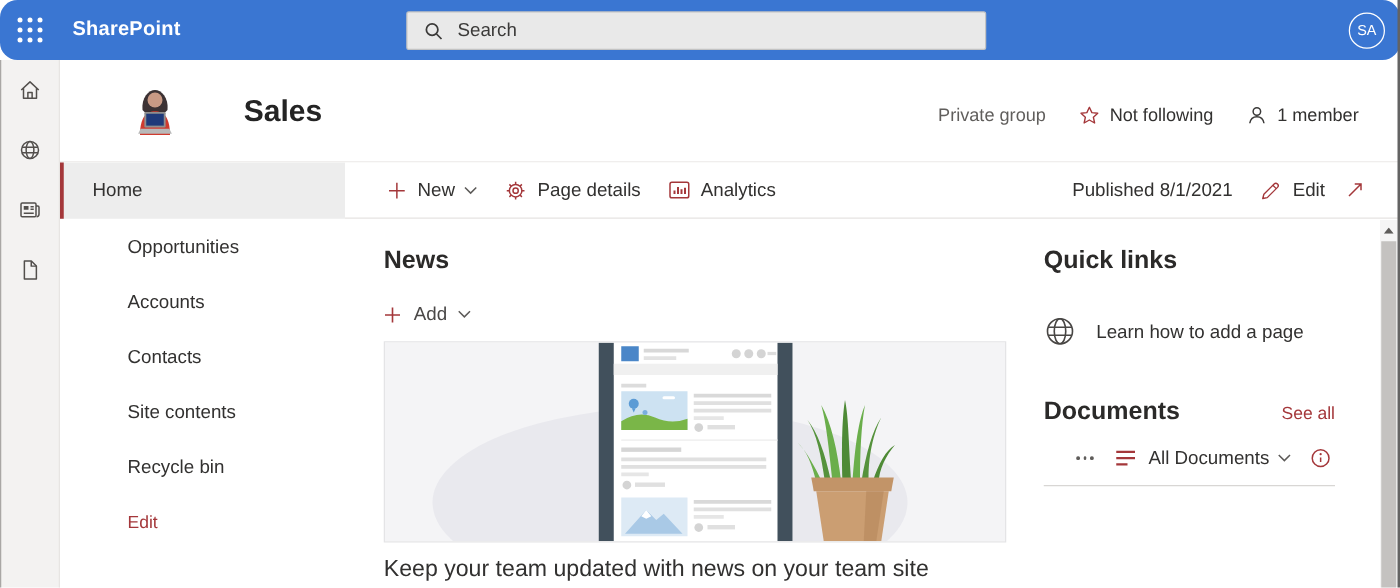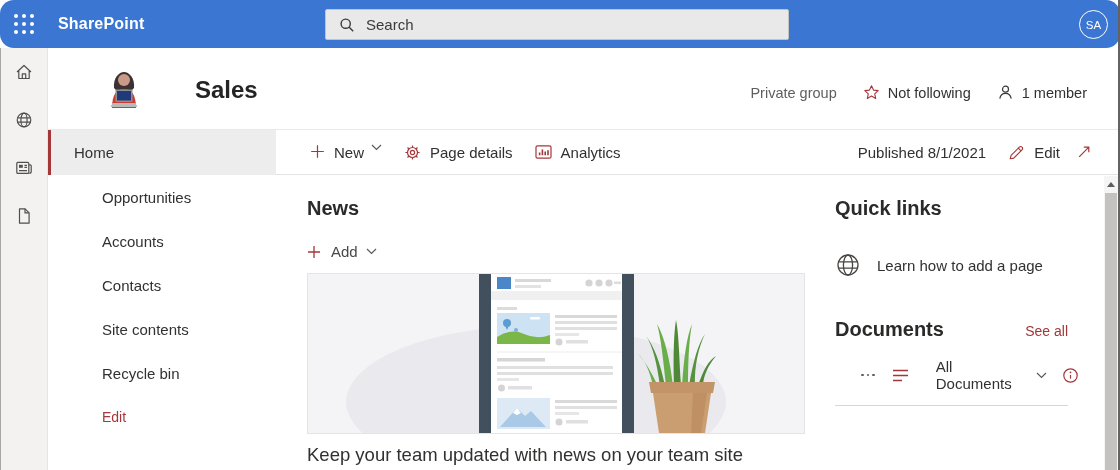--- a/index.html
+++ b/index.html
@@ -27,42 +27,42 @@
   .sitemeta{position:absolute;right:33px;top:36px;display:flex;align-items:center;gap:26px;font-size:14.5px;}
   .meta-privacy{color:#605e5c;}
   .meta-group{display:flex;align-items:center;gap:8px;color:#323130;cursor:pointer;}
   
   .nav{position:absolute;left:48px;top:130px;width:228px;bottom:0;background:#fff;}
   .nav-item{height:44px;display:flex;align-items:center;padding-left:54px;font-size:15px;color:#323130;cursor:pointer;}
   .nav-item.selected{height:45px;background:#ededed;border-left:3px solid #a4373a;padding-left:23px;}
   .nav-item.accent{color:#a4373a;font-size:14px;}
   
   .cmdbar{position:absolute;left:276px;top:130px;right:0;height:45px;border-bottom:1px solid #e6e4e2;box-sizing:border-box;display:flex;align-items:center;padding:0 28px 0 34px;background:#fff;}
-  .cmd-btn{display:flex;align-items:flex-start;gap:9px;font-size:15px;color:#323130;cursor:pointer;white-space:nowrap;}
+  .cmd-btn{display:flex;align-items:center;gap:9px;font-size:15px;color:#323130;cursor:pointer;white-space:nowrap;}
   .cmd-left{display:flex;align-items:center;gap:22px;}
   .cmd-right{margin-left:auto;display:flex;align-items:center;gap:12px;}
   .published{font-size:15px;color:#323130;margin-right:10px;}
   .accent-ic{color:#a4373a;}
   .chev{color:#5c5a58;margin-left:-2px;}
   
   .news-col{position:absolute;left:307px;top:174px;width:498px;}
   .section-title{margin:0;padding-top:23px;font-size:20px;font-weight:700;color:#2b2a29;}
   .add-row{margin-top:23px;display:flex;align-items:center;gap:10px;font-size:15px;color:#4a4847;cursor:pointer;width:80px;}
   .news-image{margin-top:13px;width:498px;height:161px;border:1px solid #e4e4e6;box-sizing:border-box;overflow:hidden;}
   .news-caption{margin-top:10px;font-size:18.5px;color:#323130;white-space:nowrap;}
   
   .right-col{position:absolute;left:835px;top:174px;width:240px;}
   .ql-item{display:flex;align-items:center;gap:16px;margin-top:25px;font-size:15px;color:#323130;cursor:pointer;height:26px;}
   .ql-item:first-of-type{margin-top:32px;}
   .docs-head{margin-top:40px;display:flex;align-items:baseline;justify-content:space-between;width:233px;}
   .see-all{font-size:14px;color:#a4373a;cursor:pointer;}
   .docs-toolbar{margin-top:17px;display:flex;align-items:center;gap:15px;padding-left:24px;}
   .dots{display:flex;gap:3px;cursor:pointer;padding:4px 2px;}
   .dots i{width:2.6px;height:2.6px;border-radius:50%;background:#5f5d5b;}
-  .view-sel{display:flex;align-items:center;gap:26px;font-size:15px;color:#323130;cursor:pointer;}
+  .view-sel{display:flex;align-items:center;gap:9px;font-size:15px;color:#323130;cursor:pointer;}
   .docs-divider{margin-top:13px;width:233px;border-top:1px solid #d8d6d4;}
   
   .scrollbar{position:absolute;right:2px;top:176px;bottom:0;width:14px;background:#f5f5f5;z-index:20;}
   .scroll-up{height:16px;display:flex;align-items:center;justify-content:center;cursor:pointer;}
   .scroll-thumb{position:absolute;left:1px;right:1px;top:17px;bottom:0;background:#c4c2c0;cursor:pointer;}
   .win-right{position:absolute;right:0;top:0;width:2px;height:100%;background:#636363;z-index:40;}
   .win-left{position:absolute;left:0;top:48px;width:1px;bottom:0;background:#a9a7a5;z-index:40;}
 </style>
 </head>
 <body>

